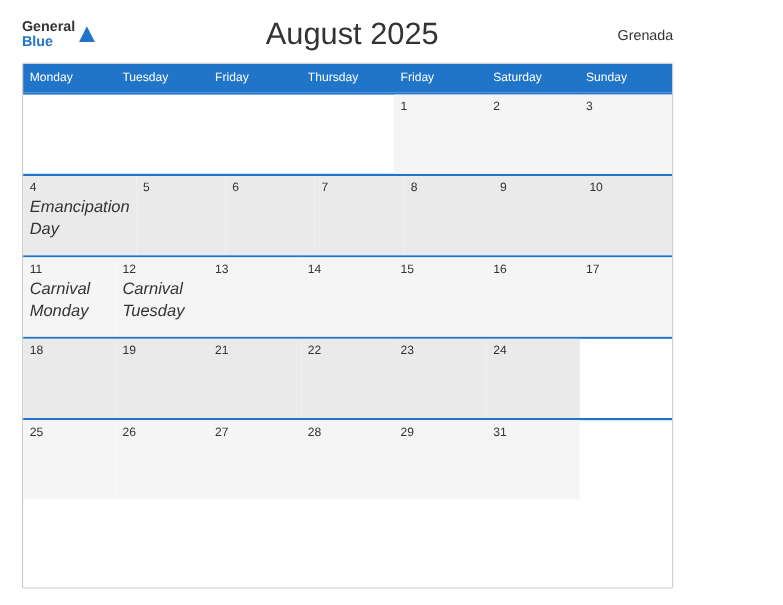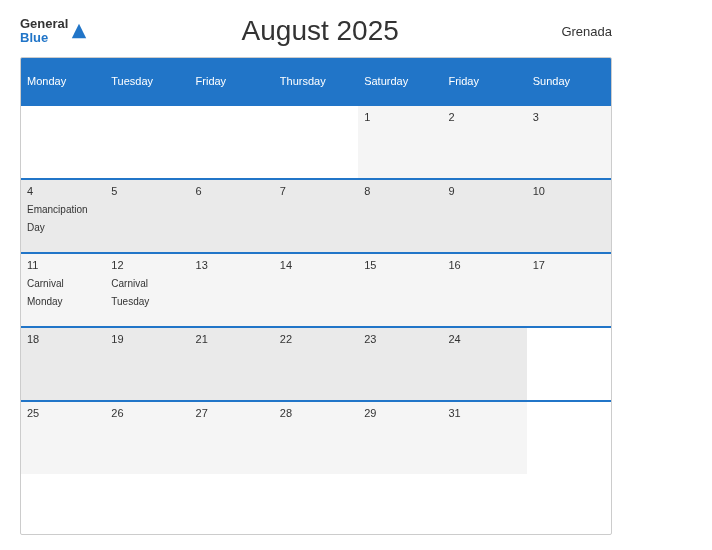--- a/index.html
+++ b/index.html
@@ -70,21 +70,21 @@
       overflow: hidden;
     }
     .cal-header {
       display: grid;
       grid-template-columns: repeat(7, 1fr);
       background: #2175c8;
     }
     .cal-header-cell {
       color: #fff;
       font-size: 11px;
-      padding: 17px 6px;
+      padding: 7px 6px;
       font-weight: normal;
     }
     .cal-body {
       display: flex;
       flex-direction: column;
     }
     .cal-row {
       display: grid;
       grid-template-columns: repeat(7, 1fr);
       border-top: 2px solid #2175c8;
@@ -103,23 +103,24 @@
     .cal-cell.empty {
       background: #f5f5f5;
     }
     .cell-date {
       font-size: 11px;
       color: #333;
       display: block;
       margin-bottom: 2px;
     }
     .cell-event {
-      font-size: 10px;
+      font-size: 15px;
       color: #333;
       line-height: 1.3;
+      font-style: italic;
     }
     
     .cal-row:nth-child(odd) .cal-cell { background: #f5f5f5; }
     .cal-row:nth-child(even) .cal-cell { background: #eaeaea; }
     .cal-row .cal-cell.empty { background: inherit; }
   </style>
 </head>
 <body>
 
 <div class="page">
@@ -138,22 +139,22 @@
     <span class="country-name">Grenada</span>
   </div>
 
   <div class="calendar">
 
     <div class="cal-header">
       <div class="cal-header-cell">Monday</div>
       <div class="cal-header-cell">Tuesday</div>
       <div class="cal-header-cell">Friday</div>
       <div class="cal-header-cell">Thursday</div>
+      <div class="cal-header-cell">Friday</div>
       <div class="cal-header-cell">Saturday</div>
-      <div class="cal-header-cell">Friday</div>
       <div class="cal-header-cell">Sunday</div>
     </div>
 
     <div class="cal-body" id="cal-body">
     <div class="cal-row">
           <div class="cal-cell empty"></div>
           <div class="cal-cell empty"></div>
           <div class="cal-cell empty"></div>
           <div class="cal-cell empty"></div>
           <div class="cal-cell">

